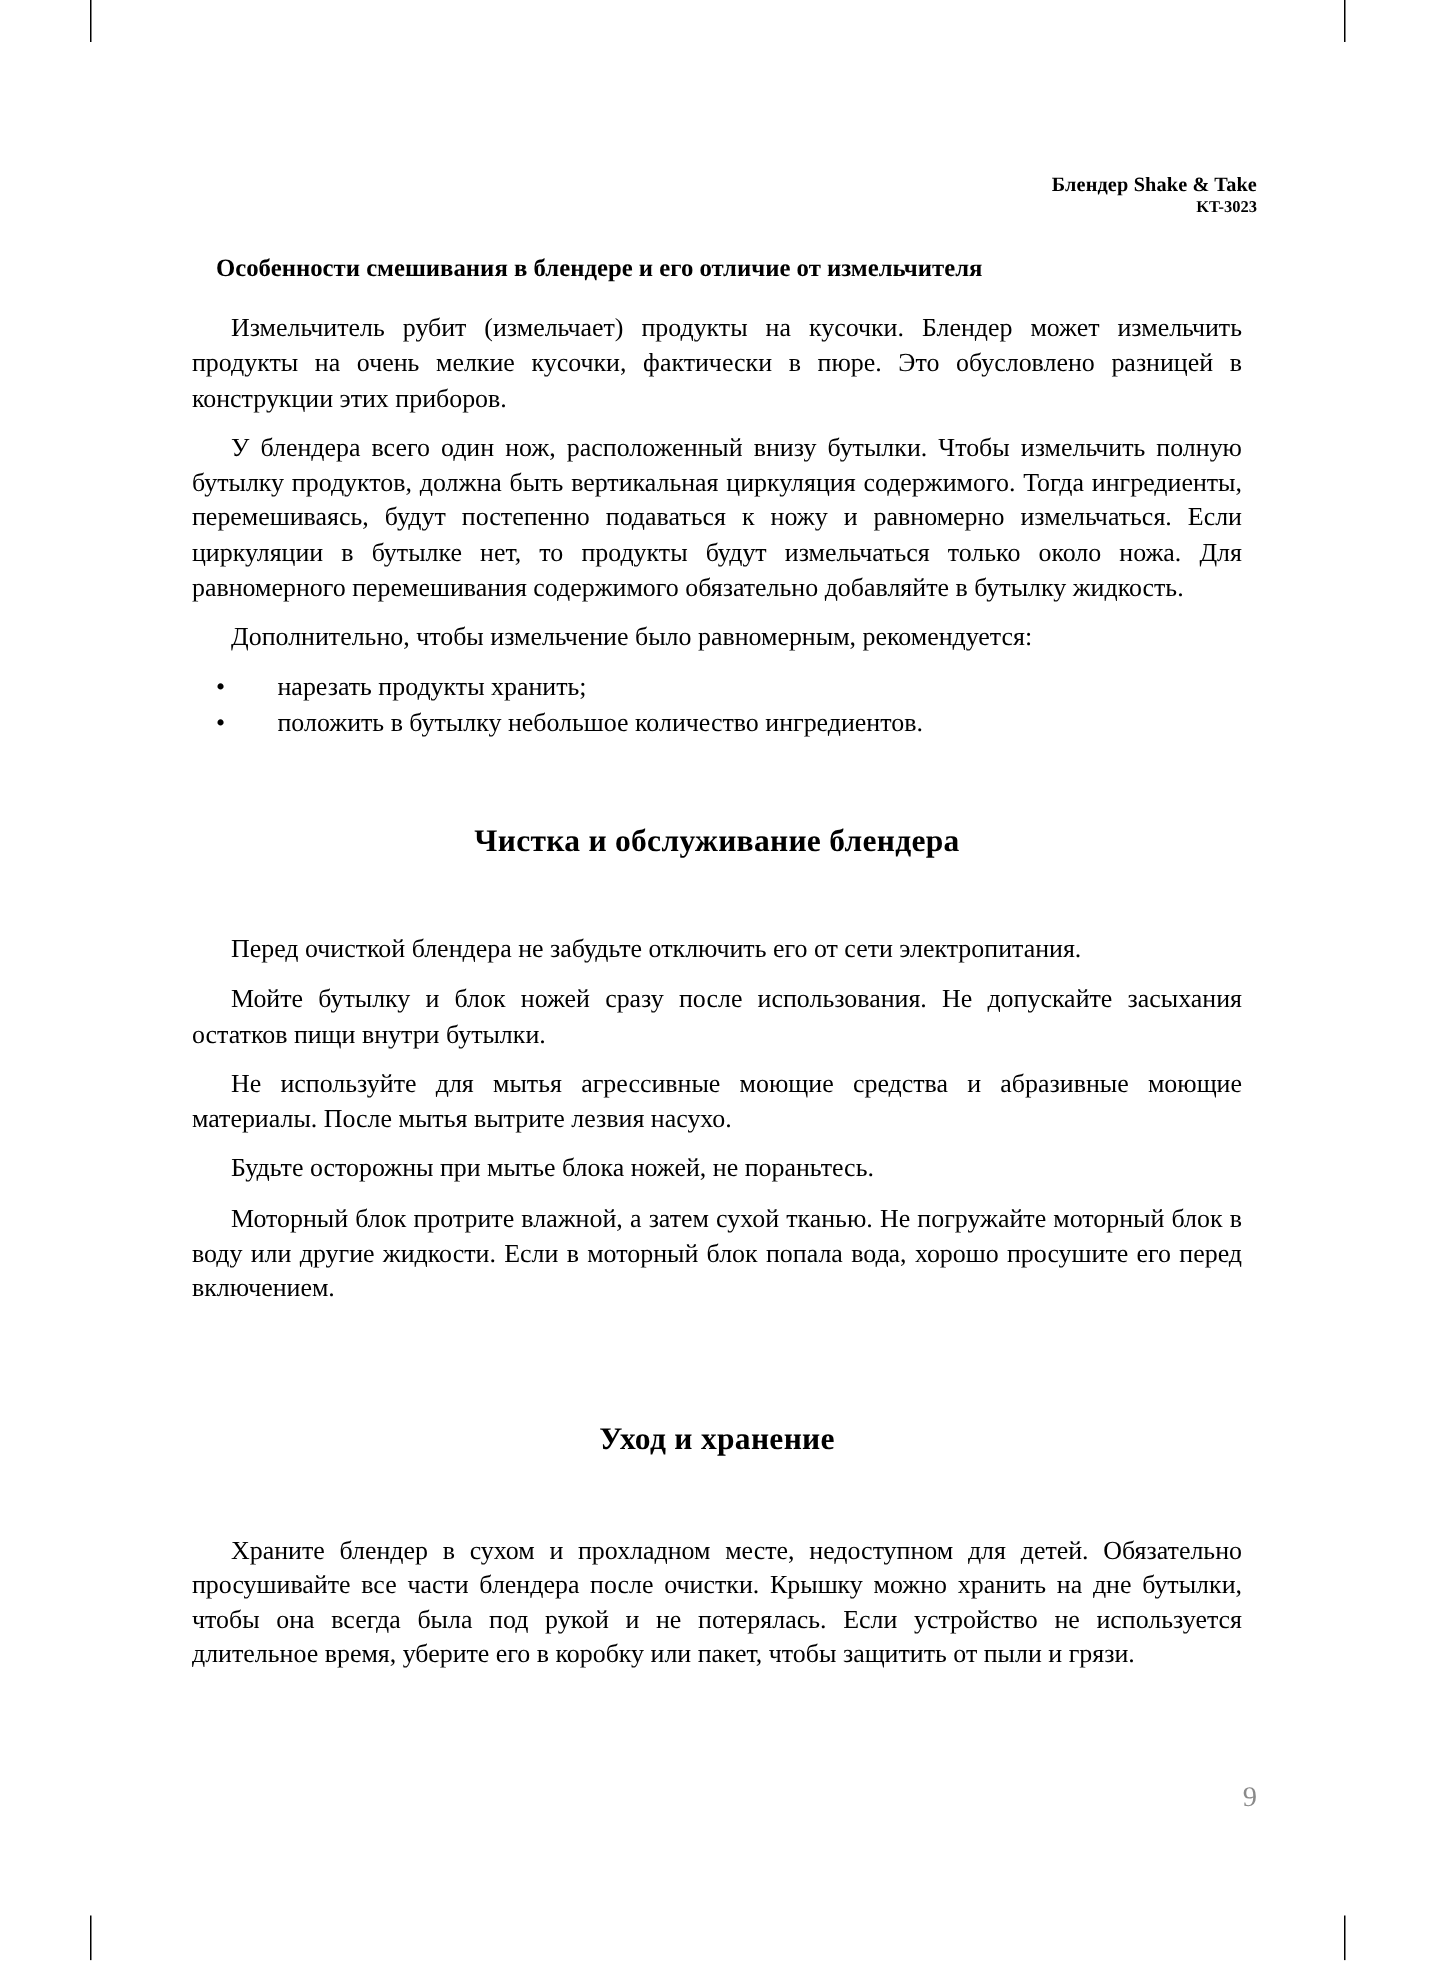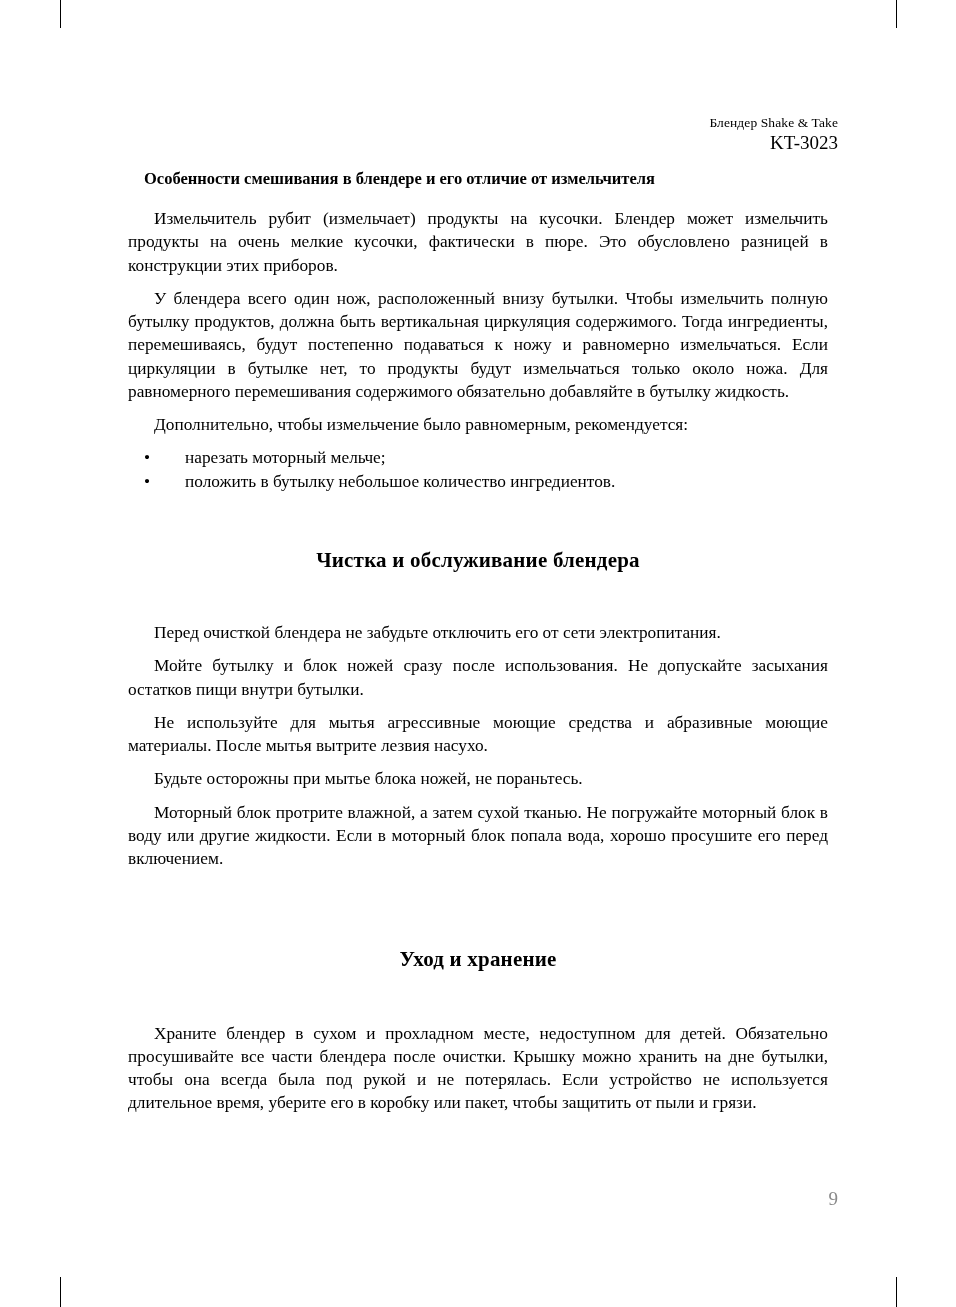--- a/index.html
+++ b/index.html
@@ -34,28 +34,28 @@
 
   
   .running-head {
     position: absolute;
     top: 114px;
     right: 118px;
     text-align: right;
     line-height: 1.28;
   }
   .running-head .line1 {
-    font-weight: normal;
+    font-weight: bold;
     font-size: 13.5px;
     letter-spacing: 0.1px;
     white-space: nowrap;
   }
   .running-head .line2 {
-    font-weight: normal;
-    font-size: 19px;
+    font-weight: bold;
+    font-size: 11px;
     white-space: nowrap;
   }
 
   
   .content {
     position: absolute;
     left: 118px;
     top: 168px;
     width: 720px;
   }
@@ -139,21 +139,21 @@
 
     <p class="subhead">Особенности смешивания в блендере и его отличие от измельчителя</p>
 
     <p class="body">Измельчитель рубит (измельчает) продукты на кусочки. Блендер может измель­чить продукты на очень мелкие кусочки, фактически в пюре. Это обусловлено раз­ницей в конструкции этих приборов.</p>
     <p class="body">У блендера всего один нож, расположенный внизу бутылки. Чтобы измельчить полную бутылку продуктов, должна быть вертикальная циркуляция содержимого. Тогда ингредиенты, перемешиваясь, будут постепенно подаваться к ножу и равно­мерно измельчаться. Если циркуляции в бутылке нет, то продукты будут измель­чаться только около ножа. Для равномерного перемешивания содержимого обяза­тельно добавляйте в бутылку жидкость.</p>
     <p class="body">Дополнительно, чтобы измельчение было равномерным, рекомендуется:</p>
 
     <ul class="bullets">
       <li>
         <span class="bullet">•</span>
-        <span>нарезать моторный мельче;</span>
+        <span>нарезать продукты хранить;</span>
       </li>
       <li>
         <span class="bullet">•</span>
         <span>положить в бутылку небольшое количество ингредиентов.</span>
       </li>
     </ul>
 
     <div class="gap-before-section"></div>
     <h2 class="section">Чистка и обслуживание блендера</h2>
     <div class="gap-after-section"></div>

